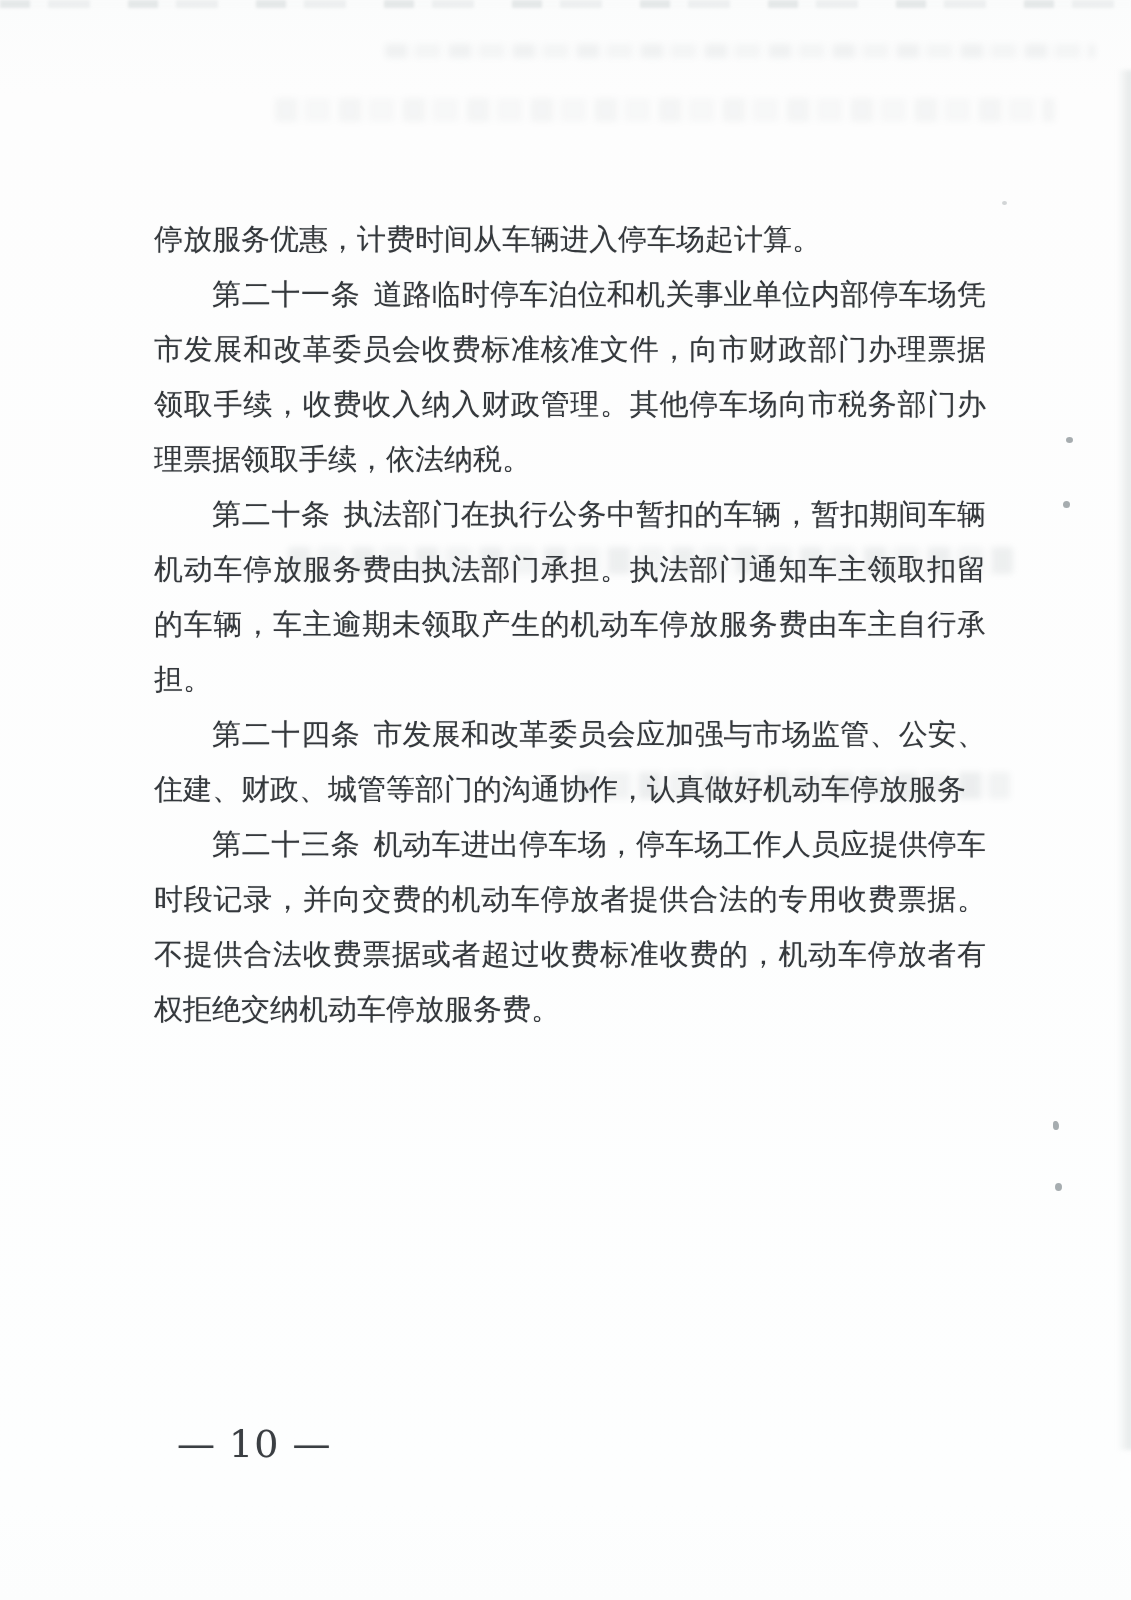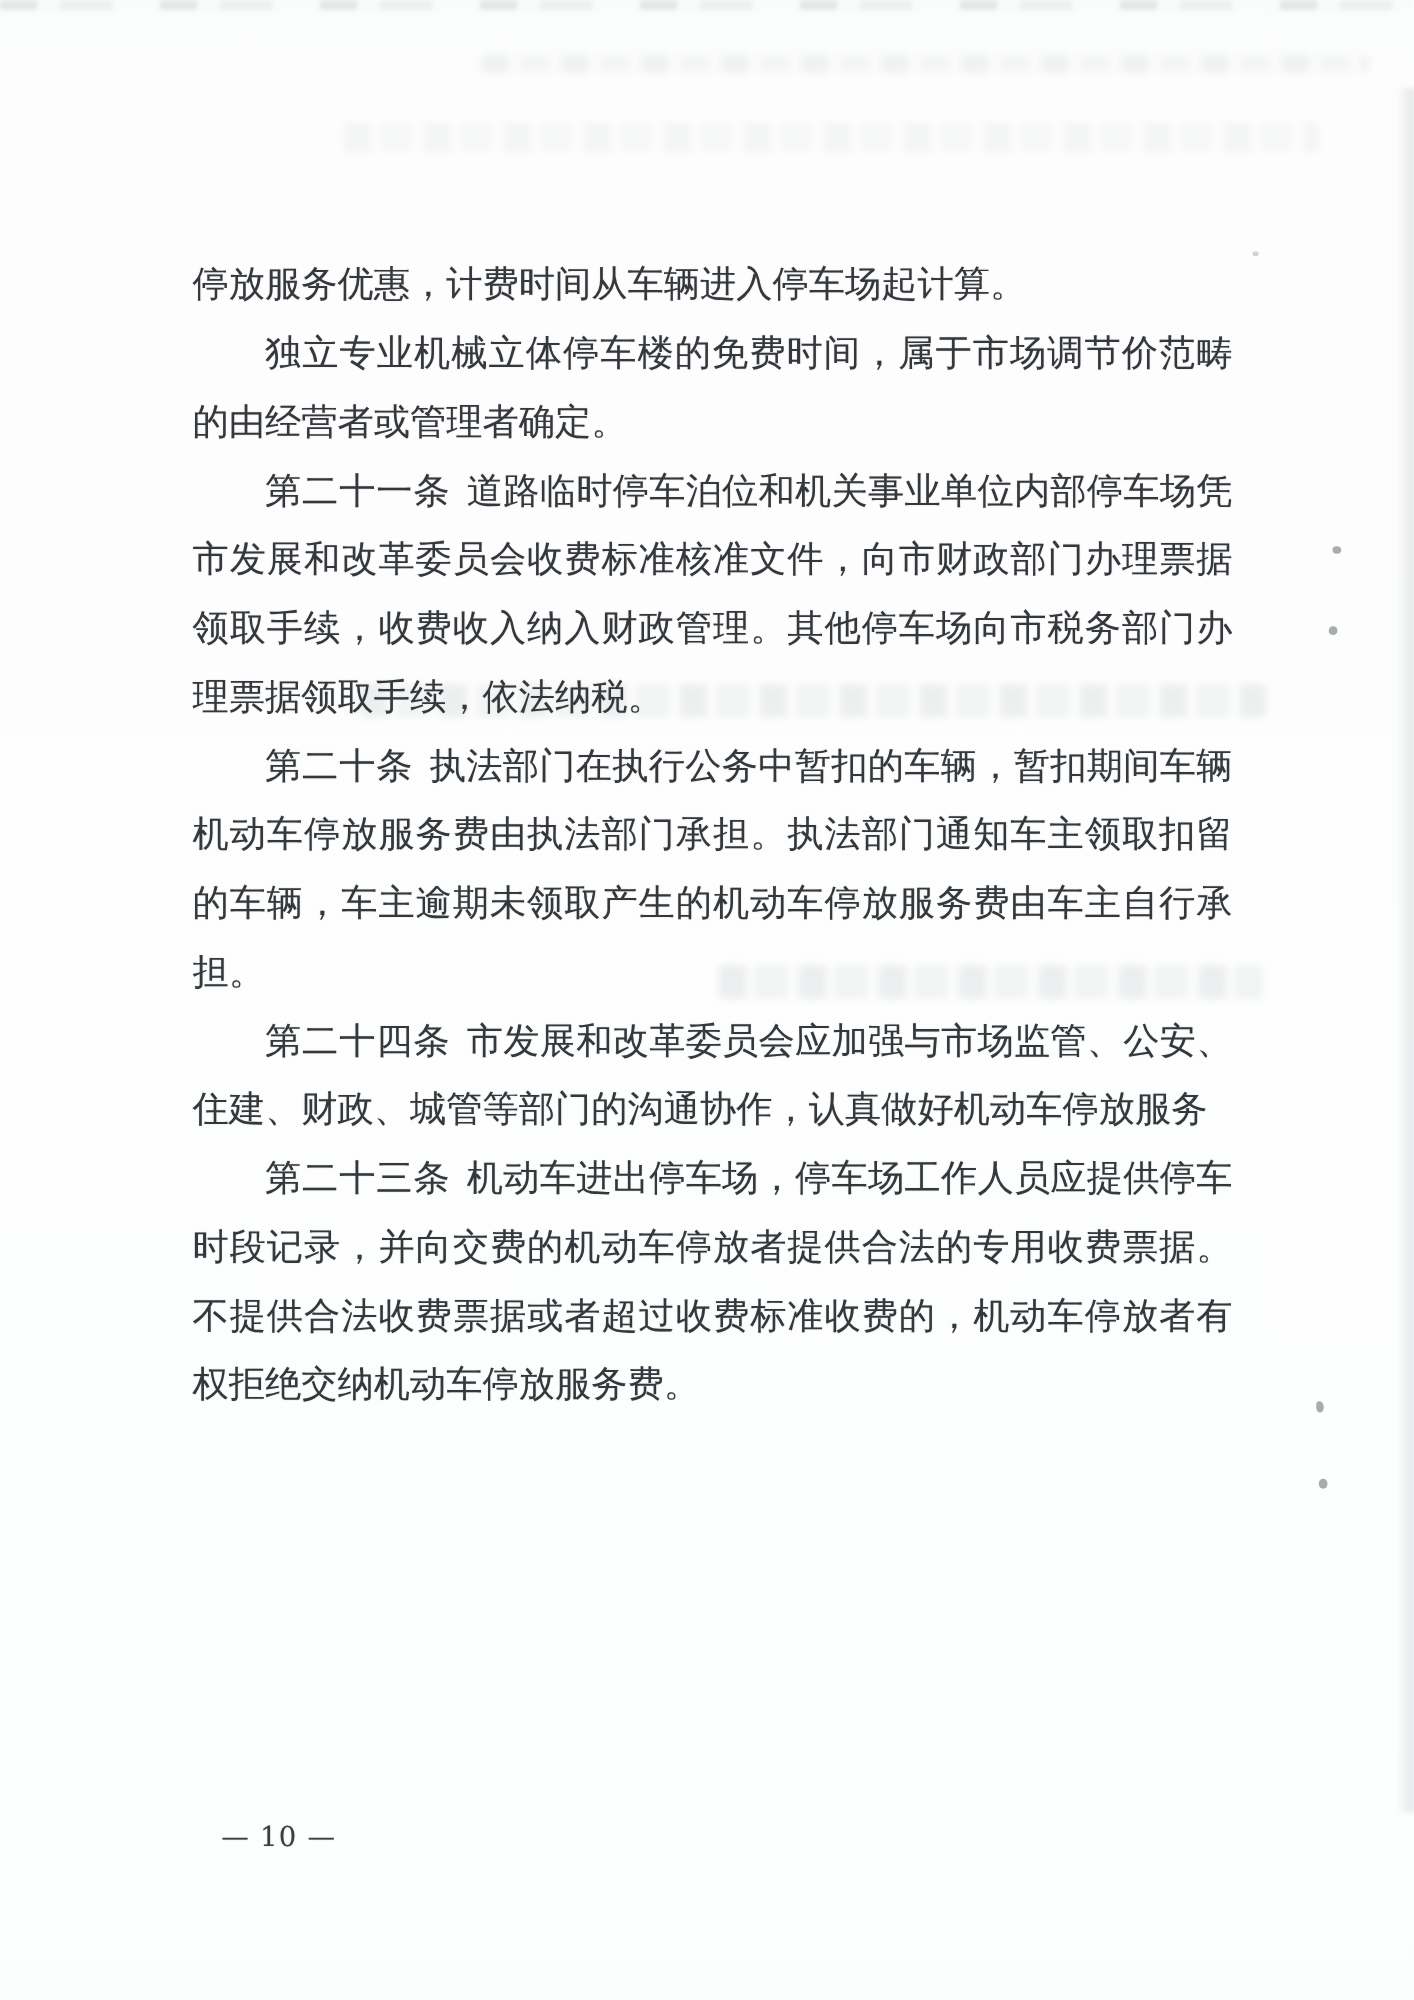--- a/index.html
+++ b/index.html
@@ -6,33 +6,33 @@
   body{
     width:1131px;height:1600px;
     background:#fdfdfd;
     overflow:hidden;position:relative;
     font-family:"DejaVu Serif","Liberation Serif",serif;
   }
   .page{position:absolute;inset:0;background:
     linear-gradient(180deg, #fbfcfc 0%, #fdfdfd 6%, #fdfefe 94%, #fcfdfd 100%);}
   
   .doc{
-    position:absolute;left:154px;top:200px;width:832px;
+    position:absolute;left:154px;top:212px;width:832px;
     color:#34383c;font-size:29px;line-height:55px;
     text-align:justify;text-justify:inter-ideograph;
     text-shadow:0 0 1px rgba(52,56,60,0.30);
   }
   .para{margin:0;padding:0;text-indent:2em;}
   .para.flush{text-indent:0;}
   .term{margin-right:0.45em;letter-spacing:0.5px;}
   
   .footer{
     position:absolute;left:177px;top:1426px;
-    font-size:22px;line-height:36px;color:#3a3e42;
-    letter-spacing:1px;text-shadow:0 0 1px rgba(52,56,60,0.30);margin-top:27px;
+    font-size:38px;line-height:36px;color:#3a3e42;
+    letter-spacing:1px;text-shadow:0 0 1px rgba(52,56,60,0.30);
   }
   
   .art{position:absolute;pointer-events:none;}
   .ghost{
     filter:blur(3px);border-radius:3px;
     background:repeating-linear-gradient(90deg,
       rgba(130,142,146,0.45) 0 22px, rgba(130,142,146,0.06) 22px 30px,
       rgba(130,142,146,0.30) 30px 55px, rgba(130,142,146,0.04) 55px 64px);
   }
   .art-top{
@@ -70,21 +70,20 @@
   <div class="art speck s1"></div>
   <div class="art speck s2"></div>
   <div class="art speck s3"></div>
   <div class="art speck s4"></div>
   <div class="art speck s5"></div>
 
   <main class="doc">
 
     <p class="para flush"><span>停放服务优惠，计费时间从车辆进入停车场起计算。</span></p>
 
-    <p class="para"><span>独立专业机械立体停车楼的免费时间，属于市场调节价范畴的由经营者或管理者确定。</span></p>
 
     <p class="para"><span class="term">第二十一条</span><span>道路临时停车泊位和机关事业单位内部停车场凭市发展和改革委员会收费标准核准文件，向市财政部门办理票据领取手续，收费收入纳入财政管理。其他停车场向市税务部门办理票据领取手续，依法纳税。</span></p>
 
     <p class="para"><span class="term">第二十条</span><span>执法部门在执行公务中暂扣的车辆，暂扣期间车辆机动车停放服务费由执法部门承担。执法部门通知车主领取扣留的车辆，车主逾期未领取产生的机动车停放服务费由车主自行承担。</span></p>
 
 
     <p class="para"><span class="term">第二十四条</span><span>市发展和改革委员会应加强与市场监管、公安、住建、财政、城管等部门的沟通协作，认真做好机动车停放服务</span></p>
 
     <p class="para"><span class="term">第二十三条</span><span>机动车进出停车场，停车场工作人员应提供停车时段记录，并向交费的机动车停放者提供合法的专用收费票据。不提供合法收费票据或者超过收费标准收费的，机动车停放者有权拒绝交纳机动车停放服务费。</span></p>
 

